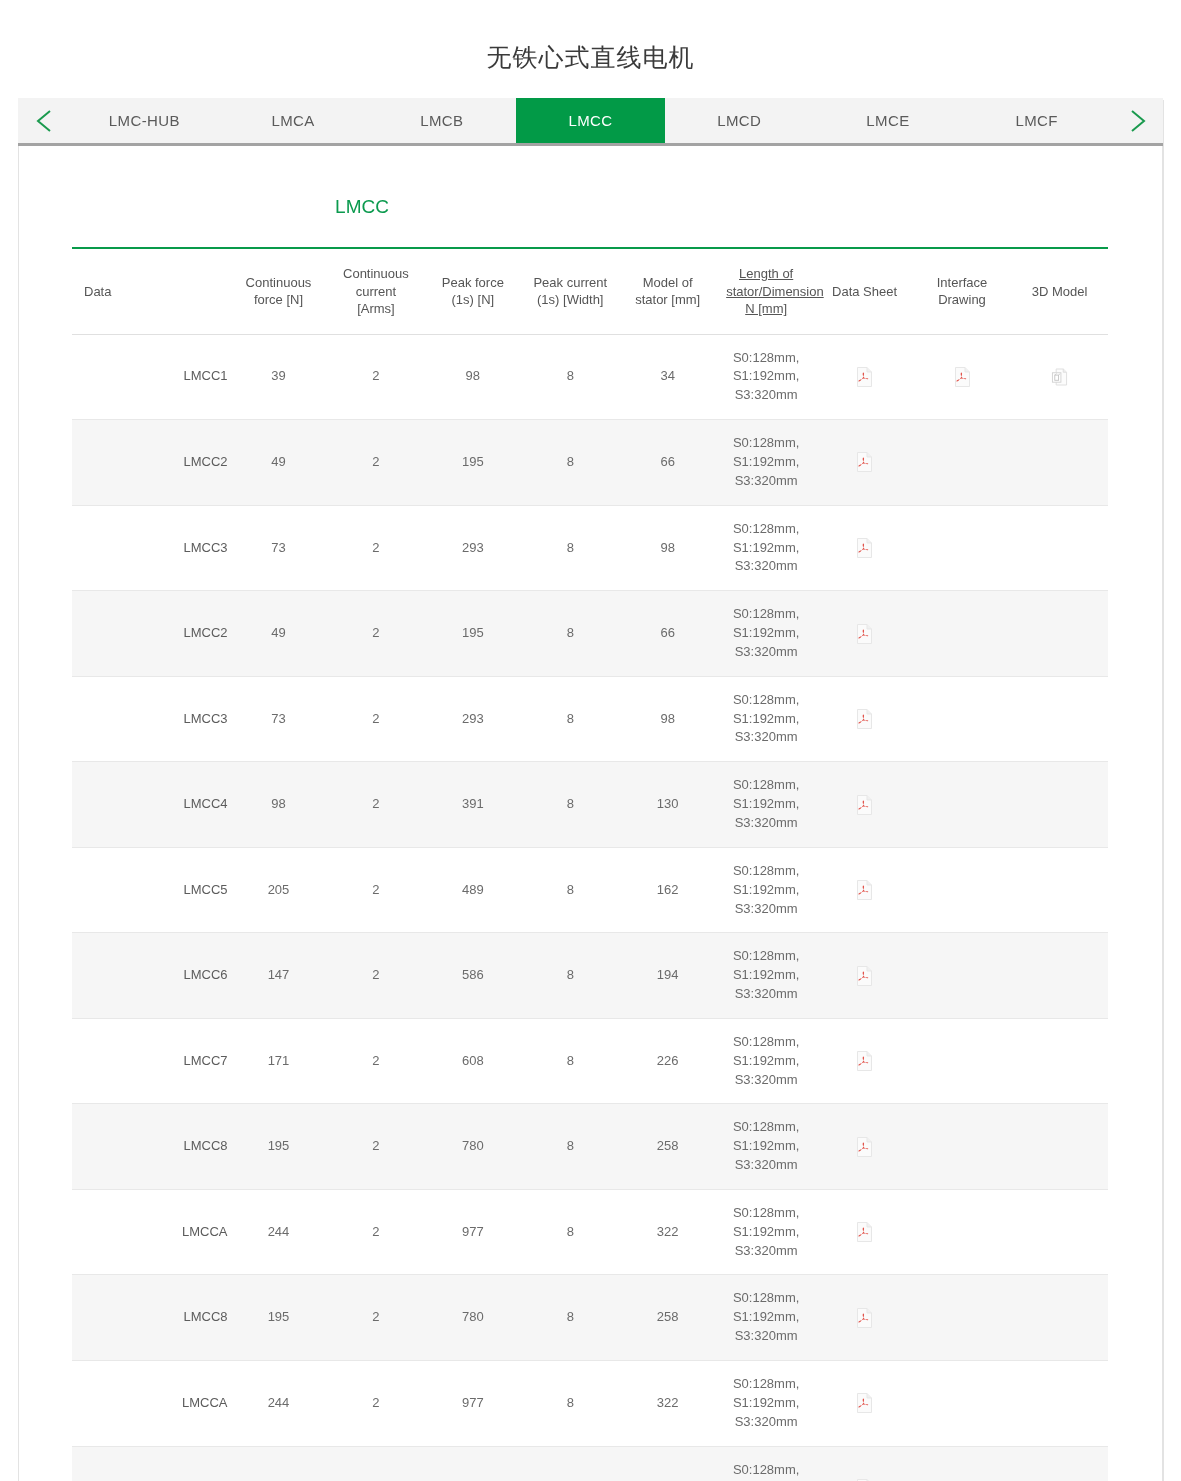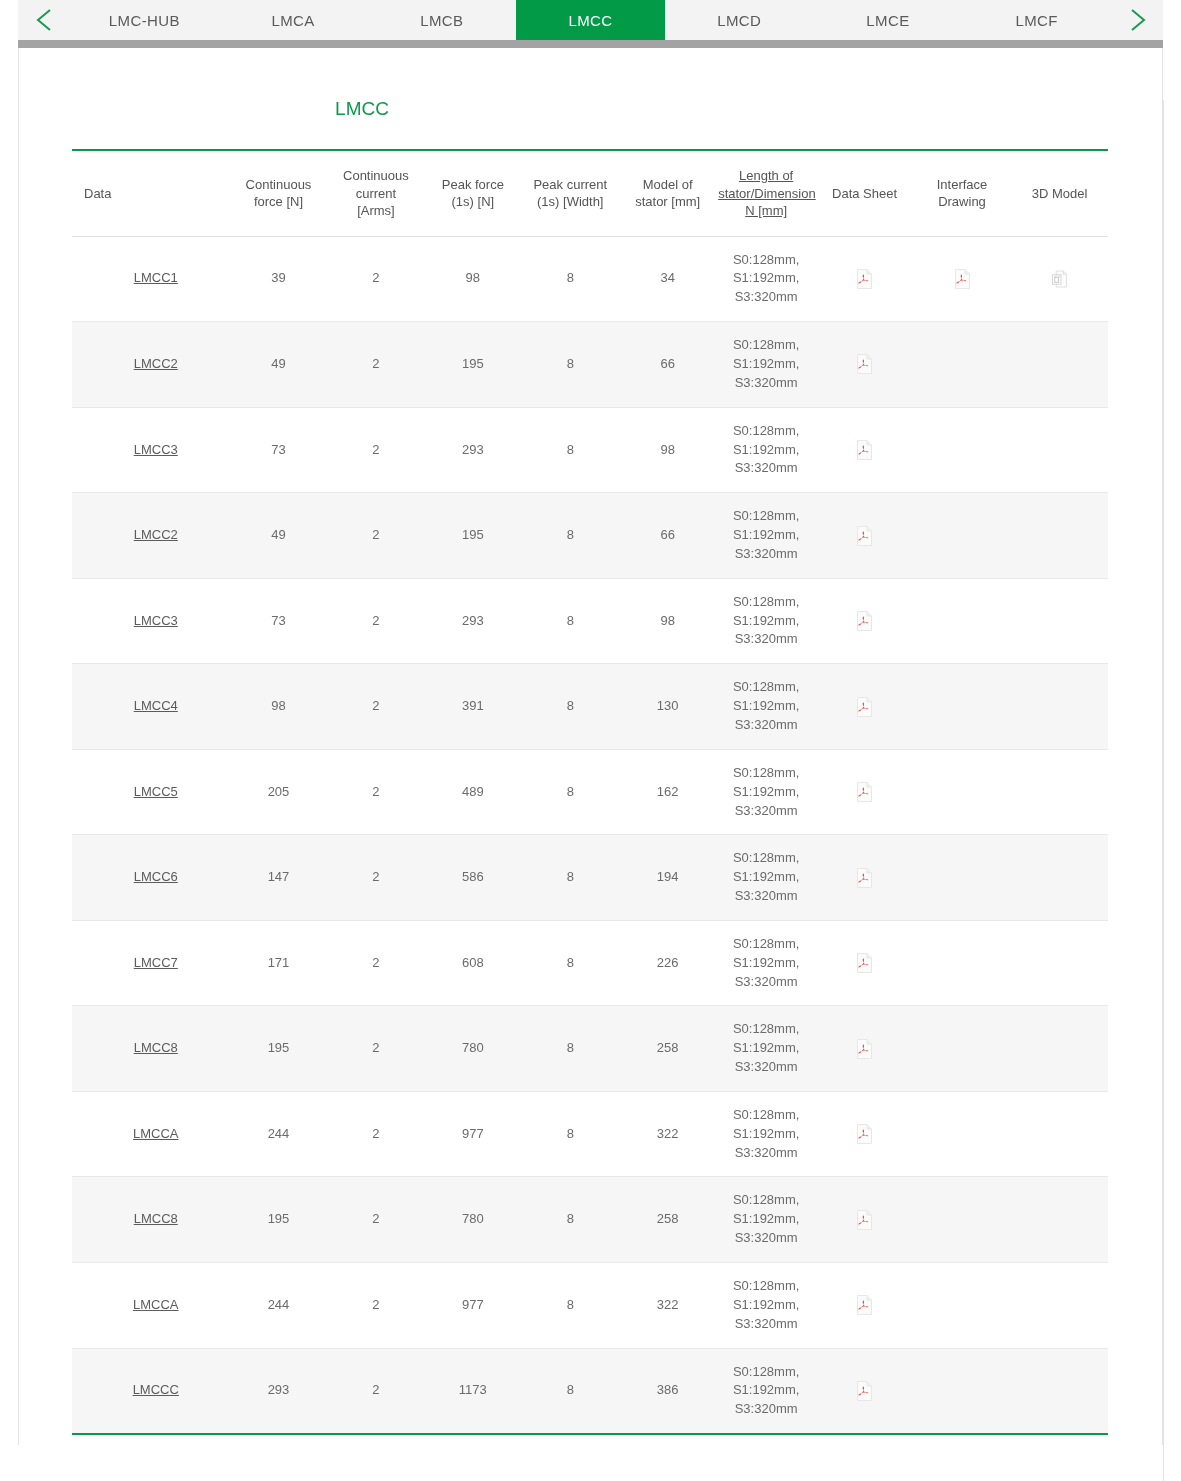--- a/index.html
+++ b/index.html
@@ -32,21 +32,21 @@
   }
 
   
   .tabbar {
     position: relative;
     display: flex;
     align-items: stretch;
     margin: 0 18px 0 18px;
     height: 48px;
     background: #f3f3f3;
-    border-bottom: 8px solid #a3a3a3;
+    border-bottom: 3px solid #a3a3a3;
   }
   .tab-arrow {
     width: 52px;
     flex: 0 0 52px;
     display: flex;
     align-items: center;
     justify-content: center;
     cursor: pointer;
     user-select: none;
   }
@@ -119,21 +119,21 @@
   table.spec th.left { text-align: left; padding-left: 12px; }
   table.spec td {
     font-size: 13px;
     color: #6b6b6b;
     padding: 14px 2px;
     text-align: center;
     border-bottom: 1px solid #e8e8e8;
     line-height: 1.45;
     vertical-align: middle;
   }
-  table.spec td.left { text-align: center; padding-left: 12px; color: #5c5c5c; text-decoration: underline; }
+  table.spec td.left { text-align: right; padding-left: 12px; color: #5c5c5c; }
   table.spec tbody tr:nth-child(even) { background: #f6f6f6; }
   table.spec tbody tr:last-child td { border-bottom: none; }
   td.dim { white-space: pre-line; color: #6b6b6b; }
 
   
   col.c-type   { width: 156px; }
   col.c-cf     { width: 97px; }
   col.c-cc     { width: 96px; }
   col.c-pf     { width: 96px; }
   col.c-pc     { width: 97px; }
@@ -147,21 +147,21 @@
   th.len-head {
     position: relative;
     overflow: visible;
   }
   th.len-head .len-txt {
     display: block;
     white-space: nowrap;
     text-align: center;
     text-decoration: underline;
   }
-  th.len-head .len-l2 { margin-left: 0; }
+  th.len-head .len-l2 { margin-left: 8px; }
 
   
   .icon-pdf, .icon-3d {
     display: inline-block;
     width: 17px;
     height: 20px;
     vertical-align: middle;
     cursor: pointer;
   }
 
@@ -172,20 +172,21 @@
     bottom: 0;
     width: 1px;
     background: #e3e3e3;
   }
 </style>
 </head>
 <body>
 
 <div class="page">
 
+  <div class="page-title">无铁心式直线电机</div>
 
   <div class="tabbar">
     <div class="tab-arrow">
       <svg width="20" height="26" viewBox="0 0 20 26" aria-hidden="true">
         <polyline points="16,3 4,13 16,23" fill="none" stroke="#1a9a4e" stroke-width="2"></polyline>
       </svg>
     </div>
     <div class="tab-list" id="tab-list">
         <div class="tab">LMC-HUB</div>
         <div class="tab">LMCA</div>

